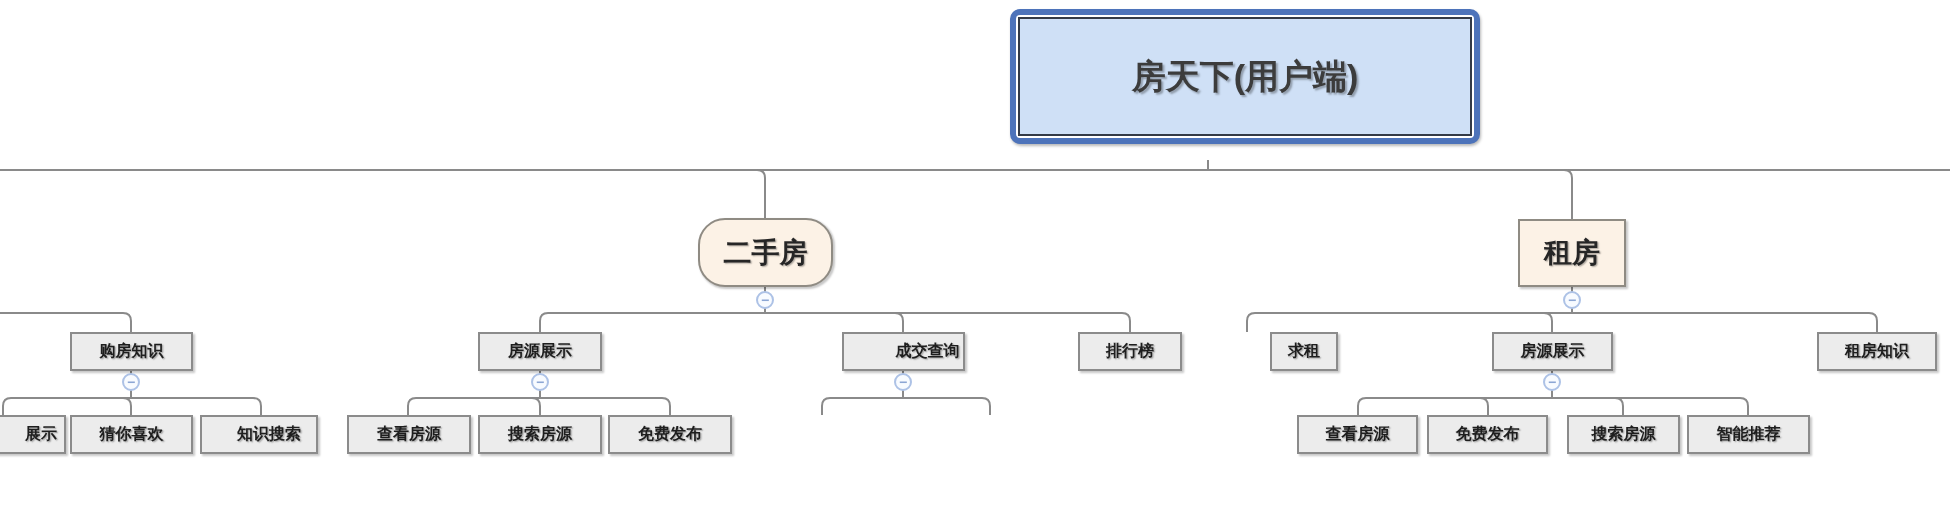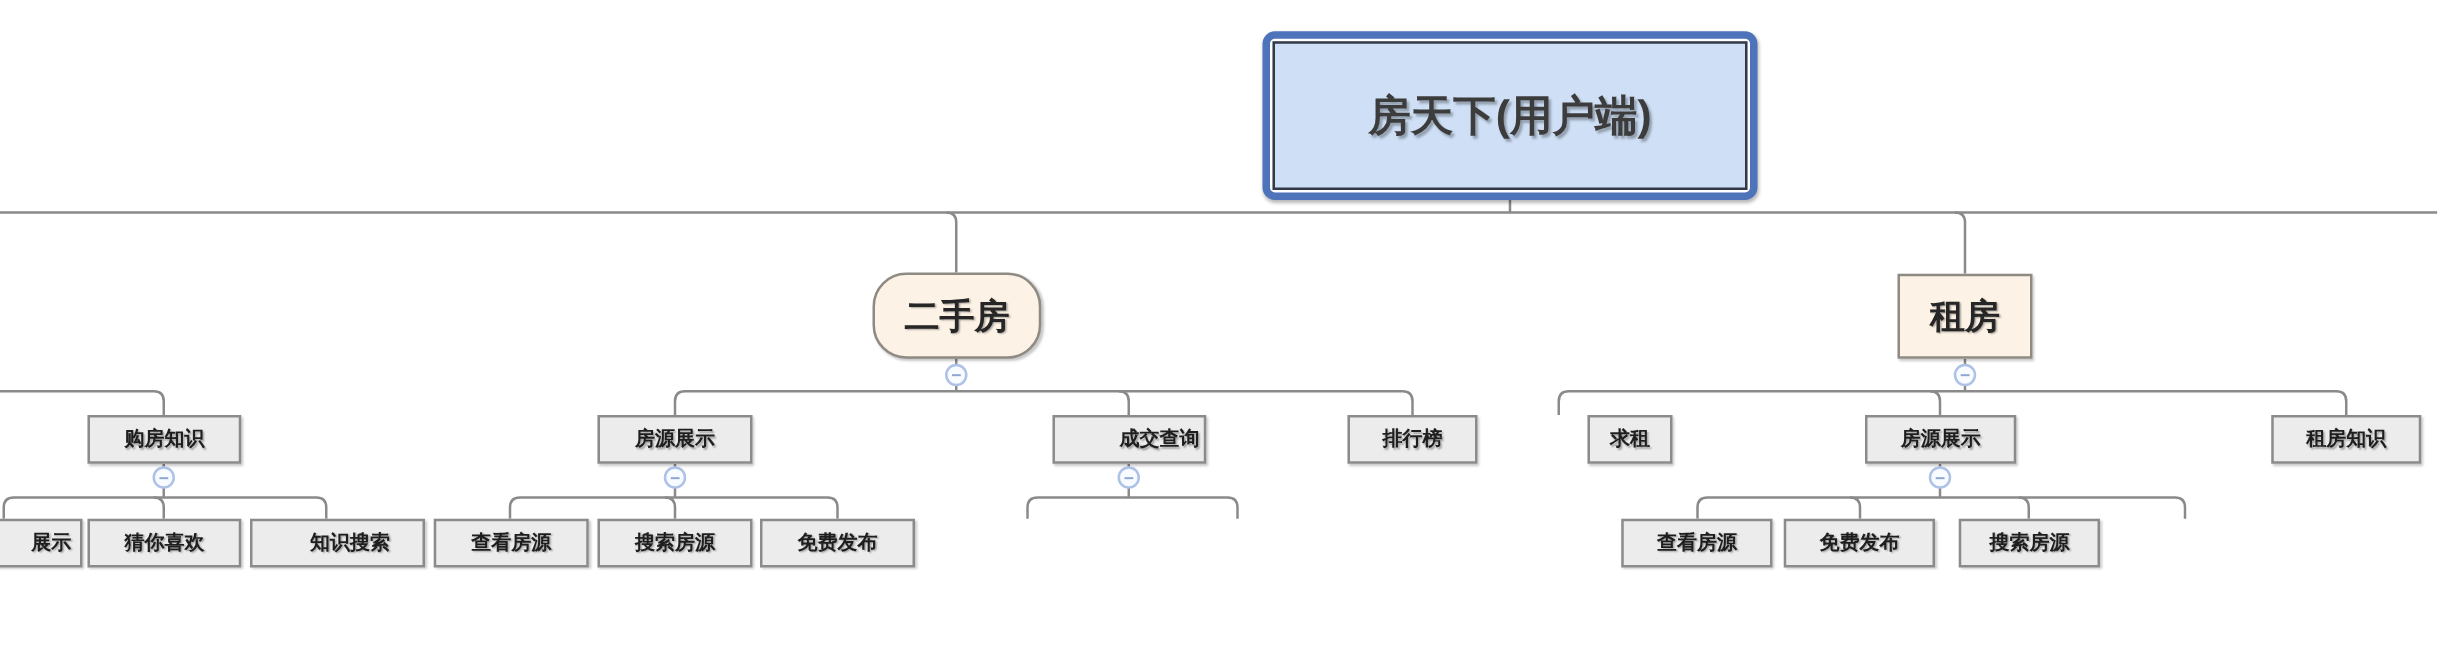--- a/index.html
+++ b/index.html
@@ -25,21 +25,21 @@
   .lvl3,.lvl4{top:0;height:39px;font-size:16px;}
   .lvl3{top:332px;}
   .lvl4{top:415px;}
   .lvl2{
     background:var(--branch-fill,#fcf2e6);
     border-color:var(--branch-border,#8f8b83);
     font-size:28px;color:#262626;
   }
   .clipped{justify-content:flex-end;padding-right:7px;}
   .root-outer{
-    position:absolute;left:1010px;top:25px;width:396px;height:135px;
+    position:absolute;left:1010px;top:9px;width:470px;height:135px;
     box-sizing:border-box;z-index:2;
     border:6px solid var(--root-border,#4d73ba);
     border-radius:10px;background:#fff;padding:2px;
     box-shadow:1px 2px 3px rgba(0,0,0,.28);
   }
   .root-inner{
     box-sizing:border-box;width:100%;height:100%;
     border:2px solid var(--root-inner-border,#333a47);
     background:var(--root-fill,#cfe0f6);
     display:flex;align-items:center;justify-content:center;
@@ -106,27 +106,28 @@
   <div class="node lvl3" style="left:70px;width:123px;">购房知识</div>
   <div class="node lvl3" style="left:478px;width:124px;">房源展示</div>
   <div class="node lvl3" style="left:842px;width:123px;padding-left:48px;">成交查询</div>
   <div class="node lvl3" style="left:1078px;width:104px;text-align:center;">排行榜</div>
   <div class="node lvl3" style="left:1270px;width:68px;">求租</div>
   <div class="node lvl3" style="left:1492px;width:121px;">房源展示</div>
   <div class="node lvl3" style="left:1817px;width:120px;">租房知识</div>
 
   <div class="node lvl4 clipped" style="left:-58px;width:124px;">展示</div>
   <div class="node lvl4" style="left:70px;width:123px;">猜你喜欢</div>
-  <div class="node lvl4" style="left:200px;width:140px;padding-left:20px;">知识搜索</div>
+  <div class="node lvl4" style="left:200px;width:118px;padding-left:20px;">知识搜索</div>
   <div class="node lvl4" style="left:347px;width:124px;">查看房源</div>
   <div class="node lvl4" style="left:478px;width:124px;">搜索房源</div>
   <div class="node lvl4" style="left:608px;width:124px;">免费发布</div>
   <div class="node lvl4" style="left:1297px;width:121px;">查看房源</div>
   <div class="node lvl4" style="left:1427px;width:121px;">免费发布</div>
   <div class="node lvl4" style="left:1567px;width:113px;">搜索房源</div>
+  <div class="node lvl4" style="left:1687px;width:123px;">智能推荐</div>
 
   <div class="collapse" style="left:756px;top:291px;">−</div>
   <div class="collapse" style="left:1563px;top:291px;">−</div>
   <div class="collapse" style="left:122px;top:373px;">−</div>
   <div class="collapse" style="left:531px;top:373px;">−</div>
   <div class="collapse" style="left:894px;top:373px;">−</div>
   <div class="collapse" style="left:1543px;top:373px;">−</div>
 
 </div>
 

